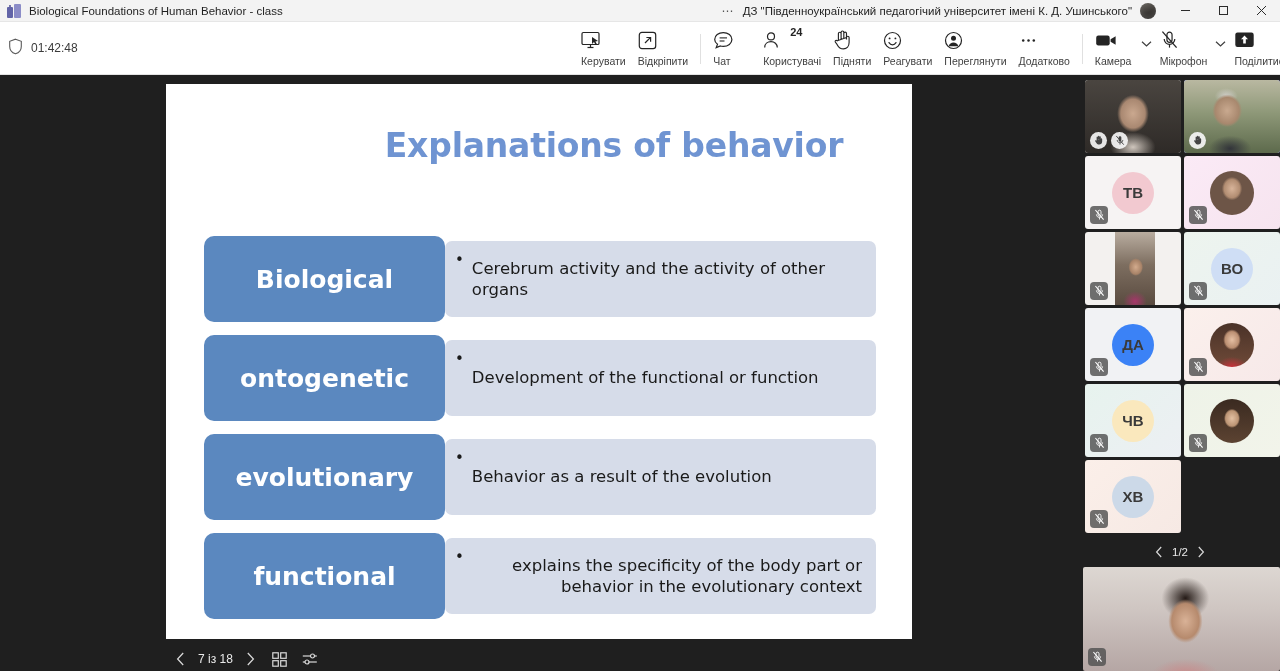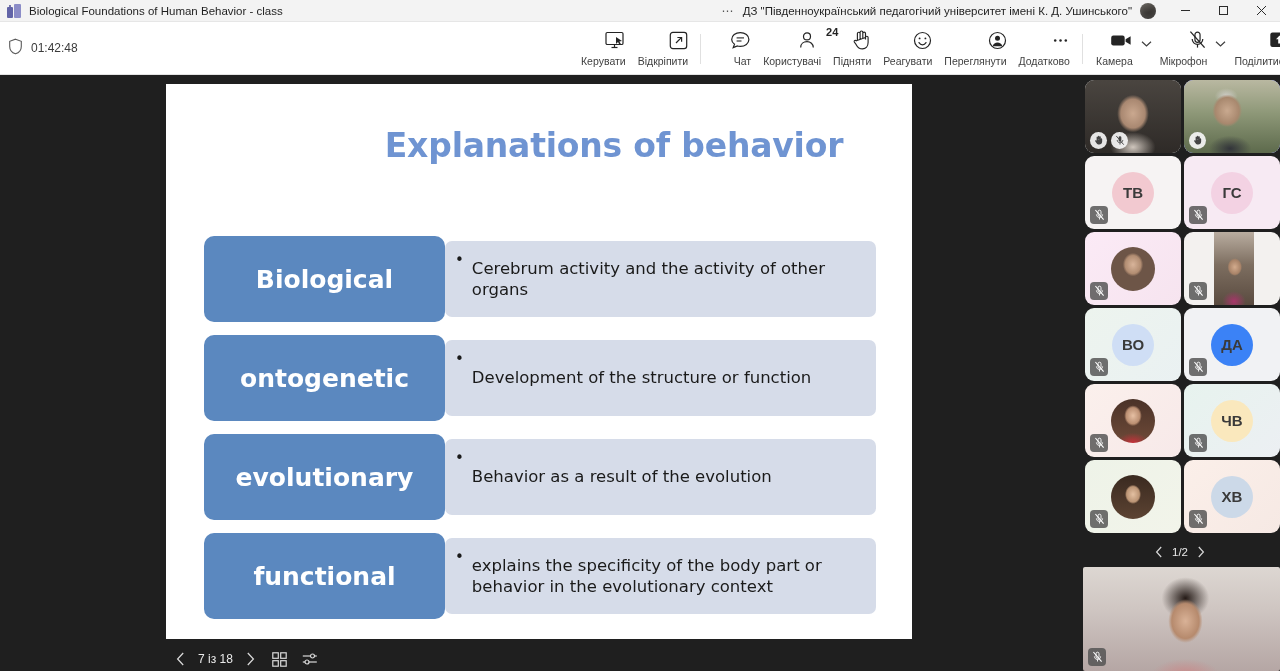--- a/index.html
+++ b/index.html
@@ -63,21 +63,21 @@
     display: flex; align-items: center; gap: 8px;
     margin-left: 8px;
   }
   .timer-text { font-size: 12px; color: #3b3b3b; }
 
   .tools {
     position: absolute; left: 575px; top: 0; height: 53px;
     display: flex; align-items: flex-start;
   }
   .tool {
-    display: flex; flex-direction: column; align-items: flex-end; justify-content: flex-start;
+    display: flex; flex-direction: column; align-items: flex-start; justify-content: flex-start;
     min-width: 50px; padding: 6px 6px 0 6px; position: relative;
   }
   .tool .ic {
     height: 24px; display: flex; align-items: center; justify-content: center;
     color: #242424; position: relative;
   }
   .tool .lbl {
     font-size: 10.5px; color: #3f3f3f; margin-top: 3px; white-space: nowrap;
   }
   .tool .badge {
@@ -104,21 +104,21 @@
   .slide-title {
     position: absolute; left: 0; top: 42px; width: 896px; text-align: center;
     font-size: 33px; font-weight: bold; color: #6f94d2;
     font-family: "DejaVu Sans", sans-serif;
     letter-spacing: -0.2px;
   }
   .rows {
     position: absolute; left: 38px; top: 152px; width: 672px;
   }
   .row { display: flex; margin-bottom: 13px; position: relative; }
-  .row:last-child { margin-bottom: 0; }
+  .row:last-child { margin-bottom: 0; text-align: right; }
   .row-label {
     width: 241px; min-height: 86px; flex: none;
     background: #5b88bf; border-radius: 10px;
     display: flex; align-items: center; justify-content: center;
     color: #ffffff; font-weight: bold; font-size: 25px;
     font-family: "DejaVu Sans", sans-serif;
     position: relative; z-index: 2;
   }
   .row-desc {
     flex: 1; min-height: 76px; margin-left: 0px; align-self: center;
@@ -145,21 +145,21 @@
   
   .roster {
     position: absolute; top: 75px; left: 1080px; width: 200px; height: 596px;
     background: #1f1f1f; overflow: hidden;
   }
   .grid {
     position: absolute; top: 5px; left: 5px; width: 195px;
     display: flex; flex-wrap: wrap; gap: 3px;
   }
   .tile {
-    width: 96px; height: 73px; border-radius: 9px; position: relative;
+    width: 96px; height: 73px; border-radius: 3px; position: relative;
     overflow: hidden; background: #f0f0f0;
   }
   .tile.active { outline: 2px solid #7b83eb; outline-offset: -2px; }
   .tile .initials {
     position: absolute; left: 50%; top: 50%; transform: translate(-50%,-50%);
     width: 42px; height: 42px; border-radius: 50%;
     display: flex; align-items: center; justify-content: center;
     font-size: 15px; font-weight: 600; color: #3a3a3a;
   }
   .tile .avatar-photo {
@@ -389,21 +389,21 @@
         <div class="row-desc">
           <span class="bullet">•</span>
           <span>Cerebrum activity and the activity of other organs</span>
         </div>
       </div>
 
       <div class="row">
         <div class="row-label">ontogenetic</div>
         <div class="row-desc">
           <span class="bullet">•</span>
-          <span>Development of the structure or function</span>
+          <span>Development of the functional or function</span>
         </div>
       </div>
 
       <div class="row">
         <div class="row-label">evolutionary</div>
         <div class="row-desc">
           <span class="bullet">•</span>
           <span>Behavior as a result of the evolution</span>
         </div>
       </div>
@@ -490,31 +490,20 @@
       <span class="mic-off">
         <svg width="11" height="12" viewBox="0 0 11 12">
             <path d="M5.5 1.2a1.5 1.5 0 0 0-1.5 1.5v3.1a1.5 1.5 0 0 0 3 0V2.7a1.5 1.5 0 0 0-1.5-1.5z" fill="none" stroke="#fff" stroke-width="0.9"></path>
             <path d="M2.4 5.4c0 1.8 1.4 3.1 3.1 3.1s3.1-1.3 3.1-3.1" fill="none" stroke="#fff" stroke-width="0.9"></path>
             <line x1="5.5" y1="8.5" x2="5.5" y2="10.5" stroke="#fff" stroke-width="0.9"></line>
             <line x1="1.4" y1="1" x2="9.6" y2="10.6" stroke="#fff" stroke-width="1.1"></line>
           </svg>
       </span>
     </div>
 
-    <div class="tile" style="background:#f7eaf3;">
-      <div class="initials" style="background:#f3d2e3;">ГС</div>
-      <span class="mic-off">
-        <svg width="11" height="12" viewBox="0 0 11 12">
-            <path d="M5.5 1.2a1.5 1.5 0 0 0-1.5 1.5v3.1a1.5 1.5 0 0 0 3 0V2.7a1.5 1.5 0 0 0-1.5-1.5z" fill="none" stroke="#fff" stroke-width="0.9"></path>
-            <path d="M2.4 5.4c0 1.8 1.4 3.1 3.1 3.1s3.1-1.3 3.1-3.1" fill="none" stroke="#fff" stroke-width="0.9"></path>
-            <line x1="5.5" y1="8.5" x2="5.5" y2="10.5" stroke="#fff" stroke-width="0.9"></line>
-            <line x1="1.4" y1="1" x2="9.6" y2="10.6" stroke="#fff" stroke-width="1.1"></line>
-          </svg>
-      </span>
-    </div>
 
     <div class="tile" style="background:linear-gradient(135deg,#fbeaf6 0%,#f6e4ef 100%);">
       <div class="avatar-photo" style="background:radial-gradient(ellipse 13px 15px at 50% 40%, #d8b49a 0%, #b28d72 60%, #6d5547 78%),linear-gradient(180deg,#8a7365 0%,#c9c3bd 100%);"></div>
       <span class="mic-off">
         <svg width="11" height="12" viewBox="0 0 11 12">
             <path d="M5.5 1.2a1.5 1.5 0 0 0-1.5 1.5v3.1a1.5 1.5 0 0 0 3 0V2.7a1.5 1.5 0 0 0-1.5-1.5z" fill="none" stroke="#fff" stroke-width="0.9"></path>
             <path d="M2.4 5.4c0 1.8 1.4 3.1 3.1 3.1s3.1-1.3 3.1-3.1" fill="none" stroke="#fff" stroke-width="0.9"></path>
             <line x1="5.5" y1="8.5" x2="5.5" y2="10.5" stroke="#fff" stroke-width="0.9"></line>
             <line x1="1.4" y1="1" x2="9.6" y2="10.6" stroke="#fff" stroke-width="1.1"></line>
           </svg>

